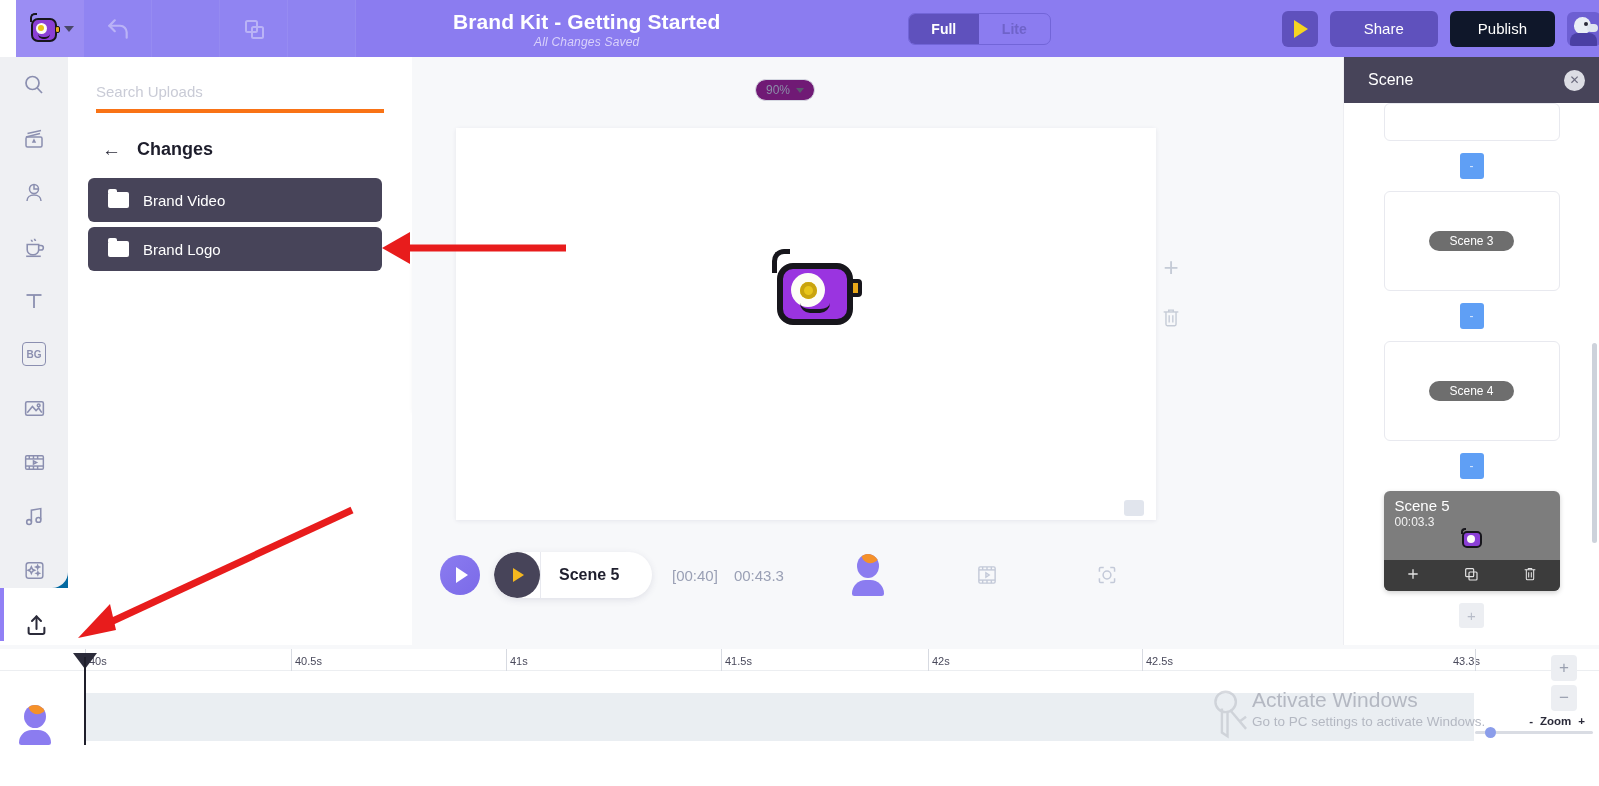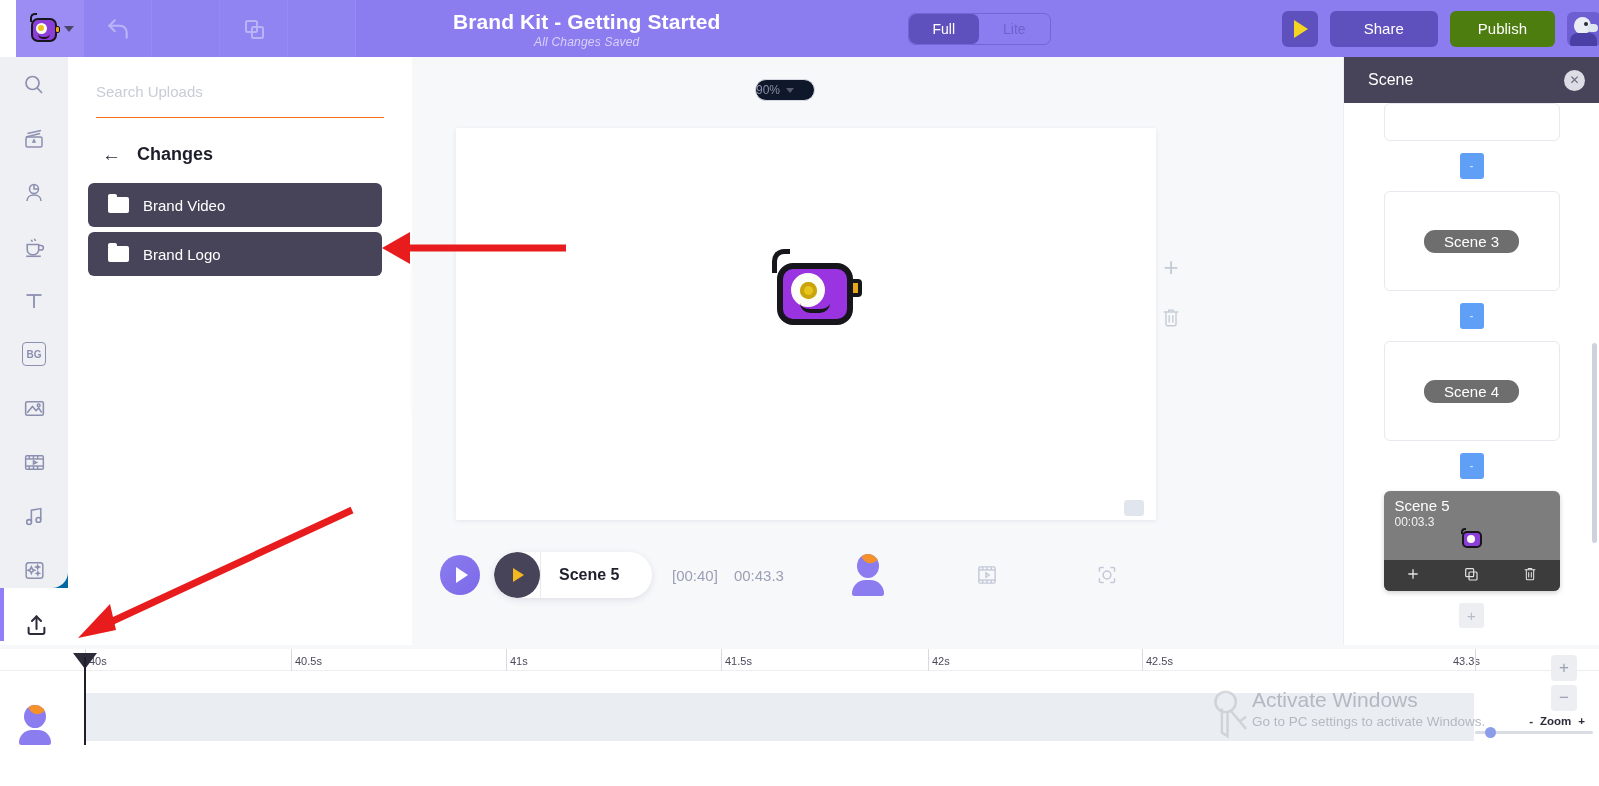--- a/index.html
+++ b/index.html
@@ -68,21 +68,21 @@
   .hdr-sub {
     font-size: 12px; color: #d9d2fb; font-style: italic; line-height: 14px;
     letter-spacing: .2px;
   }
   .seg-wrap {
     margin-left: 187px; display: flex; height: 32px; width: 143px;
     border: 1px solid #7265d8; border-radius: 7px; overflow: hidden;
   }
   .seg {
     flex: 1; display: flex; align-items: center; justify-content: center;
-    font-size: 14px; font-weight: normal; border-radius: 7px;
+    font-size: 14px; font-weight: bold;
   }
   .seg.active { background: #5f51bd; color: #ffffff; }
   .seg.inactive { background: transparent; color: #6f63c9; }
   .hdr-right {
     position: absolute; right: 14px; top: 0; height: 57px;
     display: flex; align-items: center; gap: 12px;
   }
   .play-sq {
     width: 36px; height: 36px; background: #5f51bd; border-radius: 6px;
     display: flex; align-items: center; justify-content: center;
@@ -90,21 +90,21 @@
   .tri-y {
     width: 0; height: 0; border-top: 9px solid transparent;
     border-bottom: 9px solid transparent; border-left: 14px solid #f5d521;
     margin-left: 3px;
   }
   .share-btn {
     height: 36px; padding: 0 34px; background: #5f51bd; border-radius: 6px;
     color: #ffffff; font-size: 15px; display: flex; align-items: center;
   }
   .publish-btn {
-    height: 36px; padding: 0 28px; background: #4d7c0f; border-radius: 6px;
+    height: 36px; padding: 0 28px; background: #0f172a; border-radius: 6px;
     color: #ffffff; font-size: 15px; display: flex; align-items: center;
   }
   .avatar-sq {
     width: 34px; height: 34px; border-radius: 6px; background: #6d5fd2;
     position: relative; overflow: hidden;
   }
   .avatar-sq .a-head {
     position: absolute; left: 7px; top: 5px; width: 17px; height: 17px;
     background: #e9eef6; border-radius: 50% 50% 45% 45%;
   }
@@ -167,21 +167,21 @@
     position: absolute; left: 1px; top: 24px; width: 32px; height: 15px;
     background: #8b7cf0; border-radius: 16px 16px 3px 3px;
   }
 
   
   .uploads {
     position: absolute; left: 68px; top: 57px; width: 344px; height: 588px;
     background: #ffffff;
   }
   .search-row {
-    margin: 26px 28px 0 28px; border-bottom: 1px solid #f97316; padding-bottom: 16px;
+    margin: 26px 28px 0 28px; border-bottom: 4px solid #f97316; padding-bottom: 8px;
   }
   .search-input {
     width: 100%; border: none; outline: none; font-size: 15px;
     color: #333; font-family: "Liberation Sans", sans-serif;
   }
   .search-input::placeholder { color: #c9cbd6; }
   .folder-head {
     display: flex; align-items: center; gap: 16px; margin: 26px 0 0 34px;
   }
   .back-arrow { font-size: 19px; color: #2b2b3a; line-height: 1; }
@@ -210,22 +210,22 @@
     color: #8b8fb0; font-size: 14px;
   }
 
   
   .stage {
     position: absolute; left: 412px; top: 57px; width: 931px; height: 588px;
     background: #f7f8fa;
   }
   .zoom-pill {
     position: absolute; left: 343px; top: 22px; width: 60px; height: 22px;
-    border: 1px solid #d6d9e2; border-radius: 12px; background: #0f172a;
-    display: flex; align-items: center; justify-content: flex-start; gap: 6px;
+    border: 1px solid #d6d9e2; border-radius: 12px; background: #701a75;
+    display: flex; align-items: center; justify-content: center; gap: 6px;
     font-size: 12px; color: #8b8fa8;
   }
   .zoom-caret {
     width: 0; height: 0; border-left: 4px solid transparent;
     border-right: 4px solid transparent; border-top: 5px solid #5a5a6e;
   }
   .canvas {
     position: absolute; left: 44px; top: 71px; width: 700px; height: 392px;
     background: #ffffff; box-shadow: 0 1px 4px rgba(80,80,120,.10);
   }
@@ -340,21 +340,21 @@
     display: flex; flex-direction: column; align-items: center; padding-top: 0;
   }
   .scene-card {
     width: 176px; height: 46px; border: 1px solid #e8e9ef; border-radius: 6px;
     background: #ffffff; flex: 0 0 auto;
   }
   .scene-card.full {
     height: 100px; display: flex; align-items: center; justify-content: center;
   }
   .scene-tag {
-    background: #6e6e6e; color: #ffffff; font-size: 15px;
+    background: #6e6e6e; color: #ffffff; font-size: 12px;
     padding: 3px 20px; border-radius: 11px;
   }
   .scene-gap {
     width: 24px; height: 26px; background: #5f9ff5; border-radius: 3px;
     color: #d7e7fd; font-size: 12px; display: flex; align-items: center;
     justify-content: center; margin: 12px 0; flex: 0 0 auto;
   }
   .scene-card.active {
     width: 176px; height: 100px; border: none; border-radius: 6px;
     background: #7d7d7d; position: relative; overflow: hidden;

